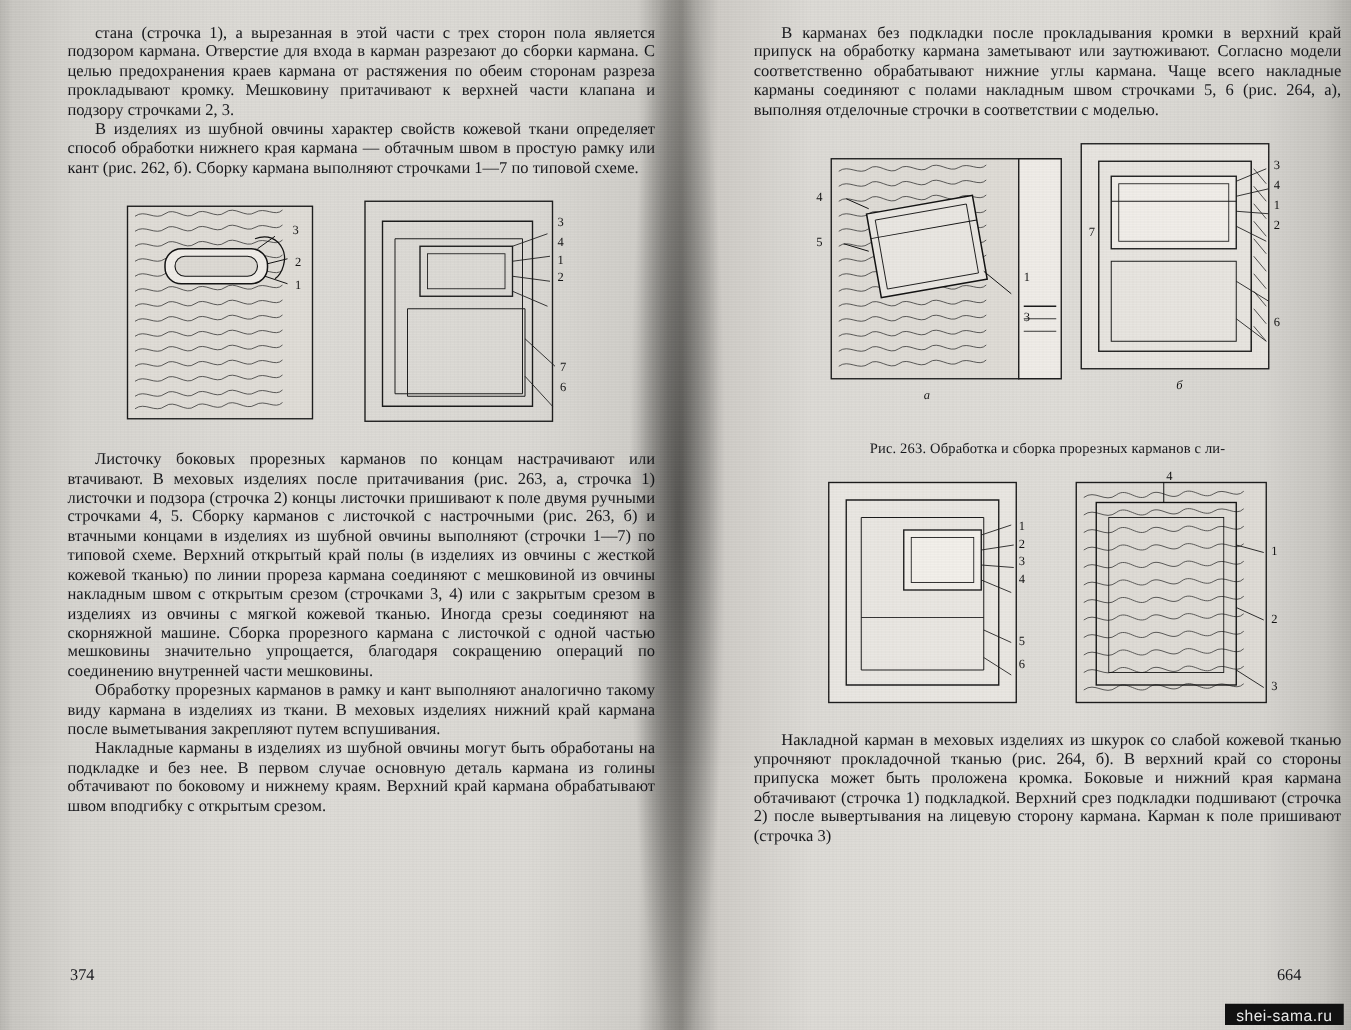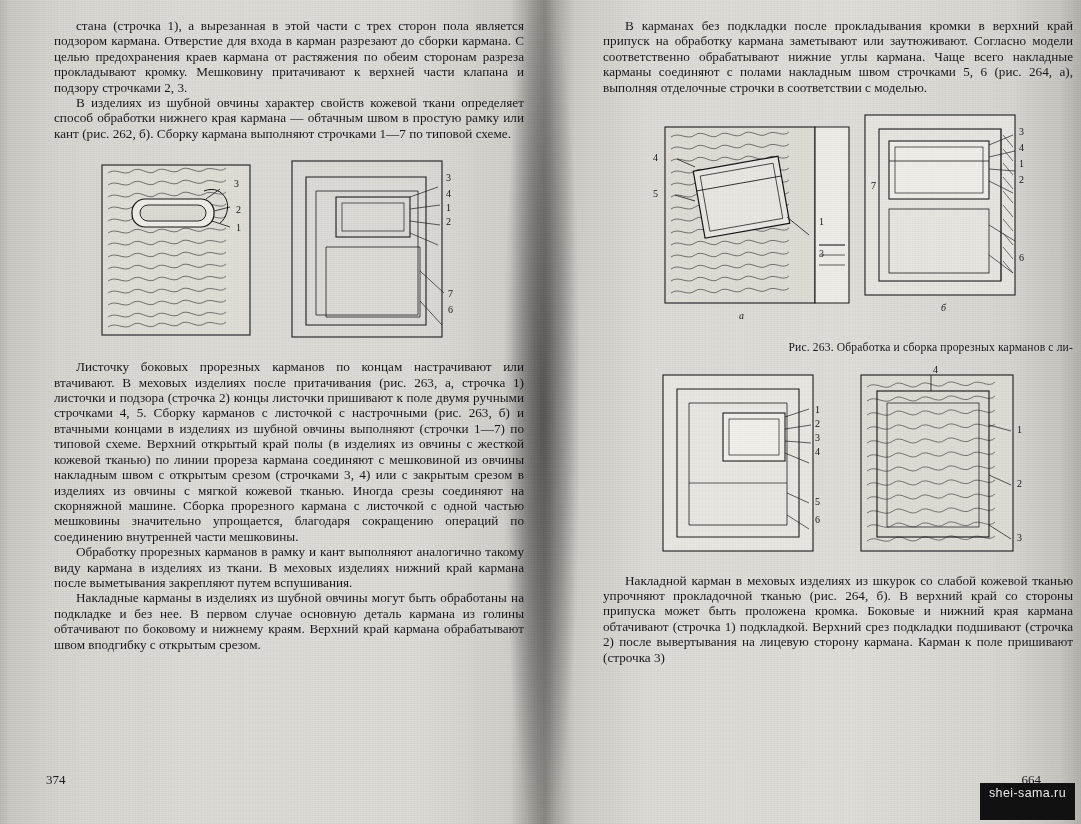--- a/index.html
+++ b/index.html
@@ -49,49 +49,49 @@
   .page.right .col { left: 46px; }
 
   p {
     margin: 0;
     text-indent: 22px;
   }
 
   .figcap {
     font-size: 11.6px;
     line-height: 13.5px;
-    text-align: right;
-    margin: 6px 0 0 0;
+    text-align: center;
+    margin: 17px 0 0 0;
     text-indent: 0;
     letter-spacing: 0.15px;
   }
 
   .folio {
     position: absolute;
     bottom: 36px;
     font-size: 13px;
     color: #15161a;
   }
-  .folio.l { left: 46px; margin-top: 19px; }
+  .folio.l { left: 56px; margin-top: 19px; }
   .folio.r { right: 56px; }
 
   .figblock { margin: 10px 0 8px 0; }
 
   svg { display: block; }
 
   .watermark {
     position: absolute;
     right: 6px;
     bottom: 4px;
     background: #111;
     color: #e8e8e8;
     font-family: "Liberation Sans", sans-serif;
     font-size: 12.5px;
     letter-spacing: 0.4px;
-    padding: 3px 9px 20px 9px;
+    padding: 3px 9px 0 9px;
   }
 
   .grain {
     position: absolute;
     inset: 0;
     pointer-events: none;
     opacity: .30;
     background-image:
       repeating-linear-gradient(0deg, rgba(0,0,0,.05) 0 1px, rgba(255,255,255,.04) 1px 2px),
       repeating-linear-gradient(90deg, rgba(0,0,0,.035) 0 1px, rgba(255,255,255,.03) 1px 3px);

